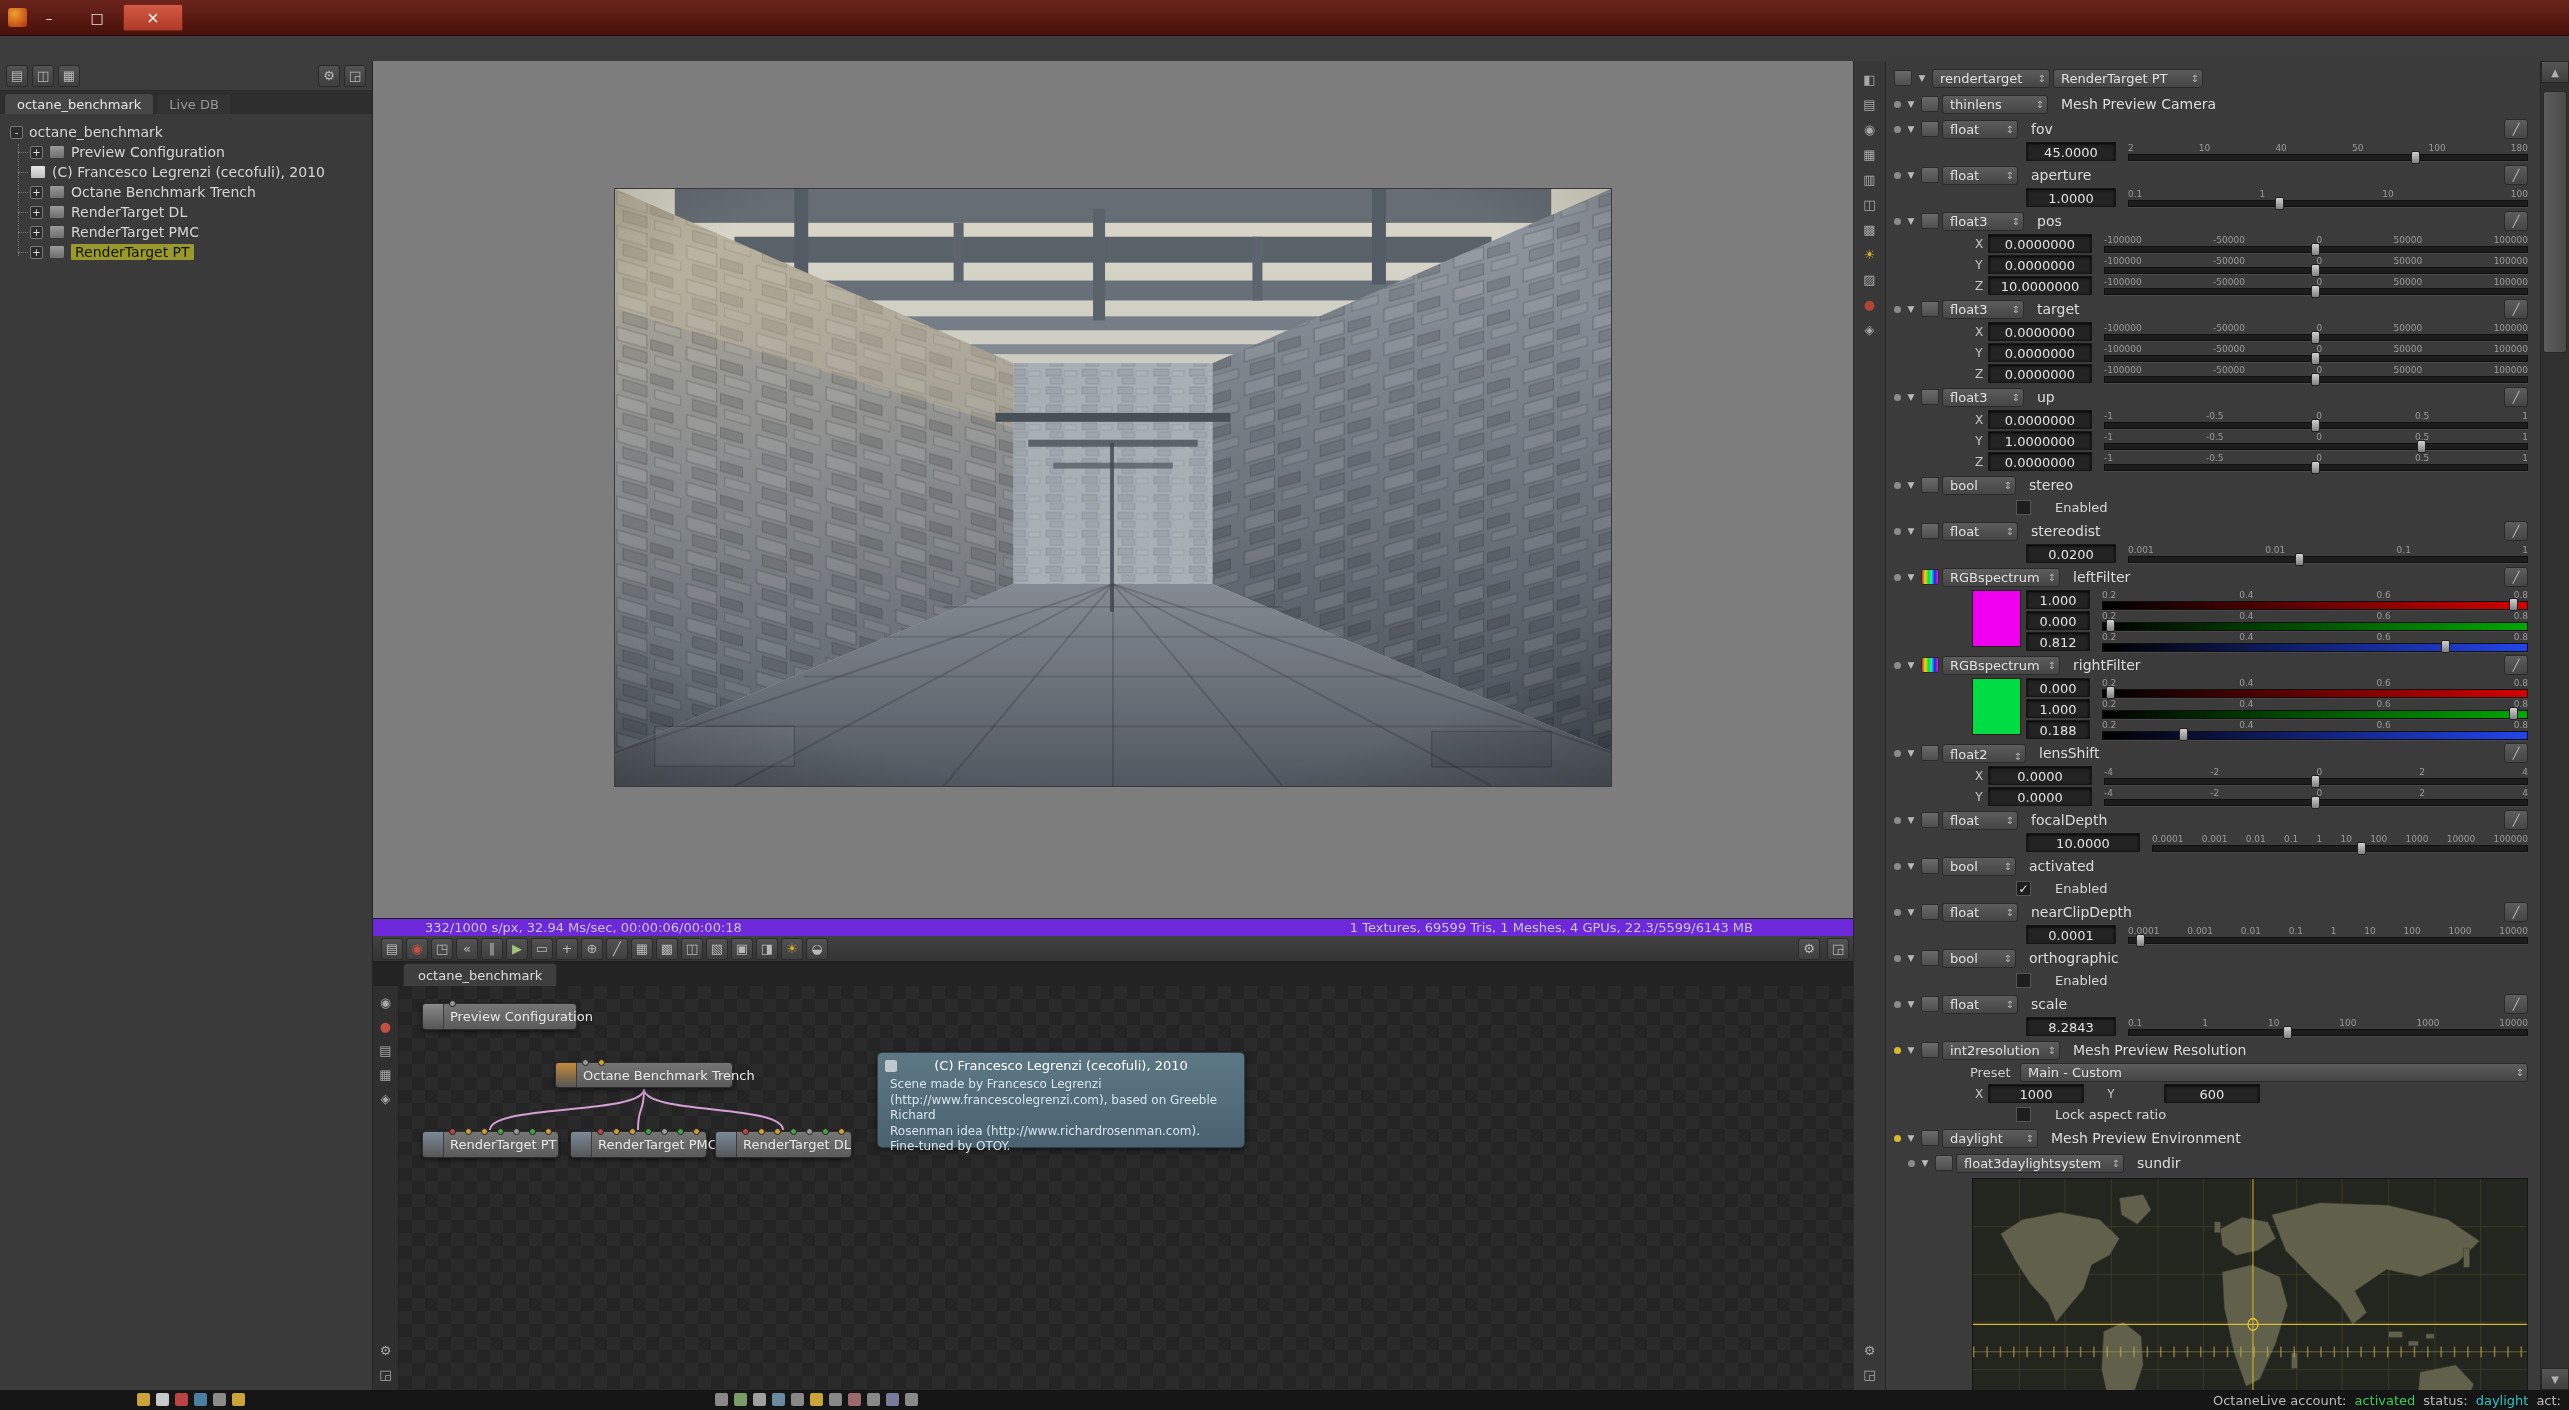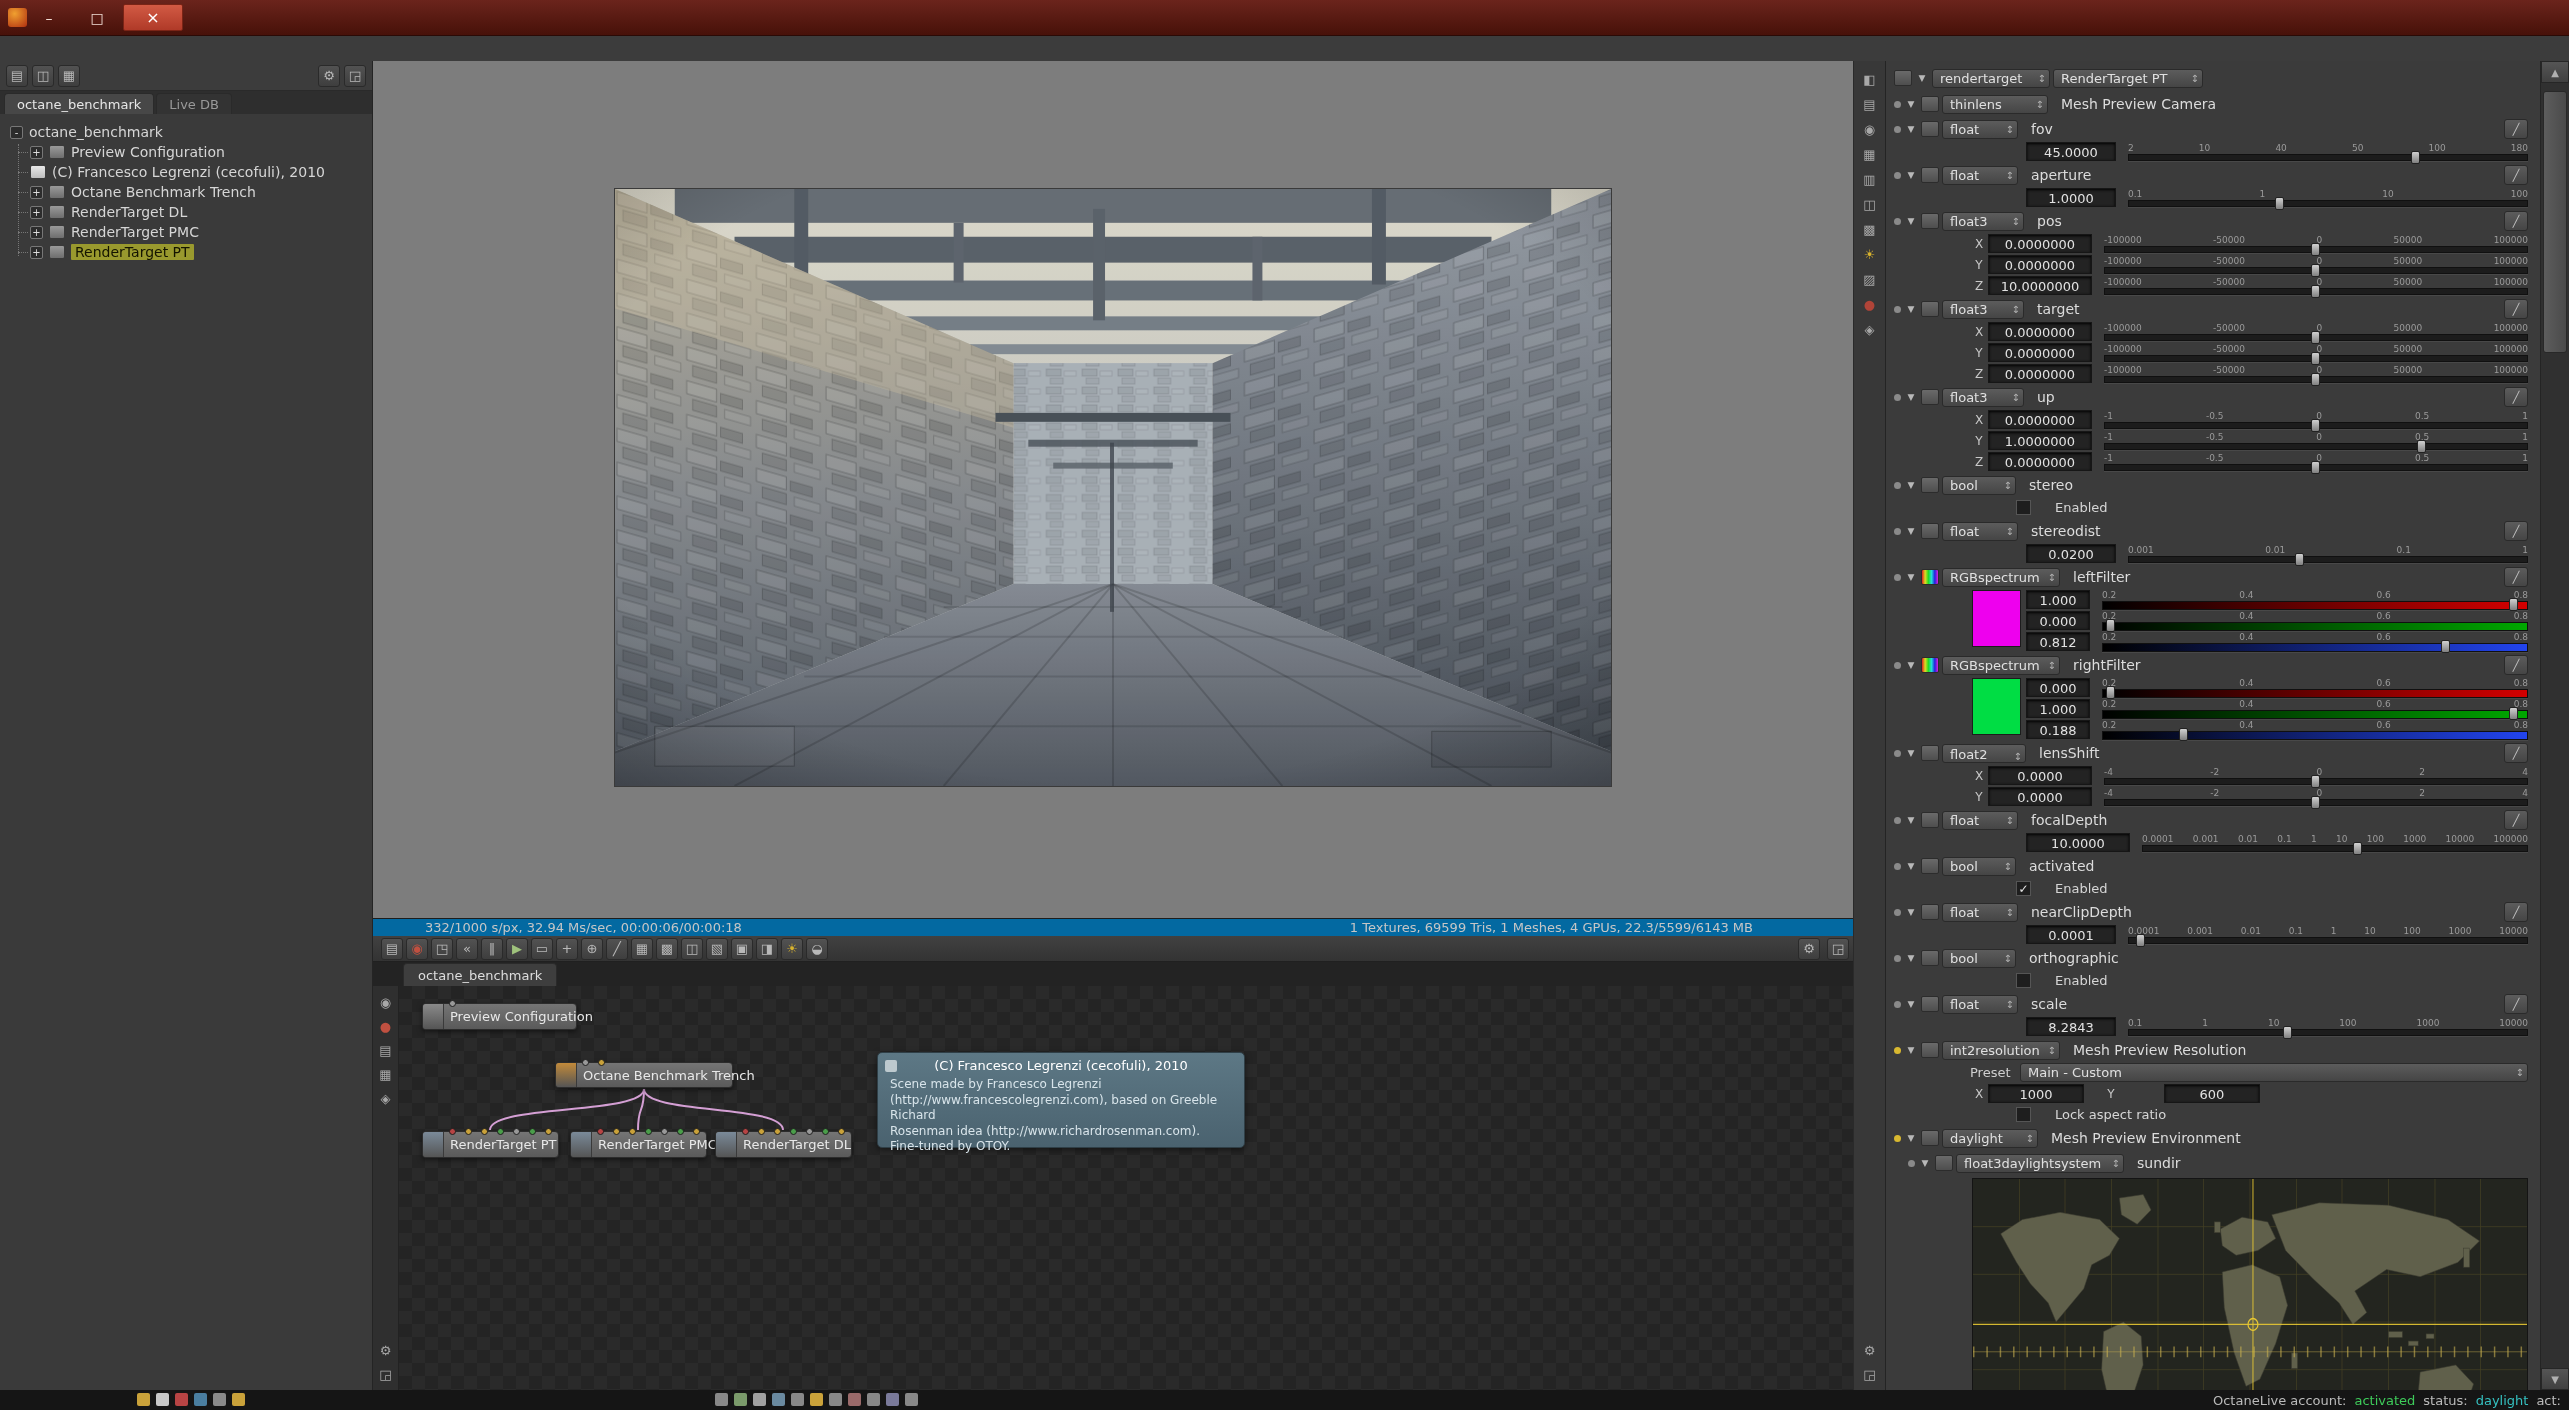--- a/index.html
+++ b/index.html
@@ -40,21 +40,21 @@
   .ebox{width:13px;height:13px;background:#2c2c2c;border:1px solid #777;color:#ddd;font-size:10px;line-height:11px;
     text-align:center;border-radius:2px;flex:0 0 auto;box-sizing:border-box;}
   .nicon2{width:14px;height:12px;background:linear-gradient(#9a9a9a,#6e6e6e);border:1px solid #3a3a3a;border-radius:2px;flex:0 0 auto;}
   .tlabel{white-space:nowrap;}
   .tlabel.sel{background:#99992e;color:#141400;padding:0 4px;border-radius:1px;}
 
   
   #centerpanel{position:absolute;left:373px;top:61px;width:1480px;height:1329px;}
   #viewport{position:absolute;left:0;top:0;width:1480px;height:857px;background:#7d7d7d;}
   #renderimg{position:absolute;left:241px;top:127px;width:998px;height:599px;border:1px solid #3a3a3a;box-sizing:border-box;}
-  #statsbar{position:absolute;left:0;top:857px;width:1480px;height:18px;background:#0369a1;border-top:1px solid #1d1d1d;
+  #statsbar{position:absolute;left:0;top:857px;width:1480px;height:18px;background:#6d28d9;border-top:1px solid #1d1d1d;
     display:flex;justify-content:space-between;align-items:center;padding:0 100px 0 52px;box-sizing:border-box;
     color:#c6c6c6;font-size:13px;white-space:nowrap;}
   #rendertoolbar{position:absolute;left:0;top:875px;width:1480px;height:26px;background:linear-gradient(#414141,#333);
     border-bottom:1px solid #202020;display:flex;align-items:center;gap:3px;padding-left:8px;box-sizing:border-box;}
   #rendertoolbar .spacer{flex:1;}
   #graphtabs{position:absolute;left:0;top:901px;width:1480px;height:24px;background:#232323;border-bottom:1px solid #1a1a1a;
     display:flex;align-items:flex-end;}
   .gtab{margin-left:30px;height:22px;background:#3e3e3e;color:#ddd;border:1px solid #2a2a2a;border-bottom:none;
     border-radius:4px 4px 0 0;padding:0 14px;font-size:13px;display:flex;align-items:center;}
   #graph{position:absolute;left:0;top:925px;width:1480px;height:404px;
@@ -898,21 +898,21 @@
             <span class="ibox"></span>
             <div class="dd" style="width: 76px;">
               <span>float</span>
               <span class="ud">↕</span>
             </div>
             <span class="plabel">focalDepth</span>
             <span class="curve-btn">╱</span>
           </div>
           <div class="r2">
             <span style="display: inline-block; width: 140px; flex: 0 0 auto;"></span>
-            <div class="vbox" style="width: 104px;">10.0000</div>
+            <div class="vbox" style="width: 114px;">10.0000</div>
             <div class="slider">
               <div class="ticks">
                 <span>0.0001</span>
                 <span>0.001</span>
                 <span>0.01</span>
                 <span>0.1</span>
                 <span>1</span>
                 <span>10</span>
                 <span>100</span>
                 <span>1000</span>

